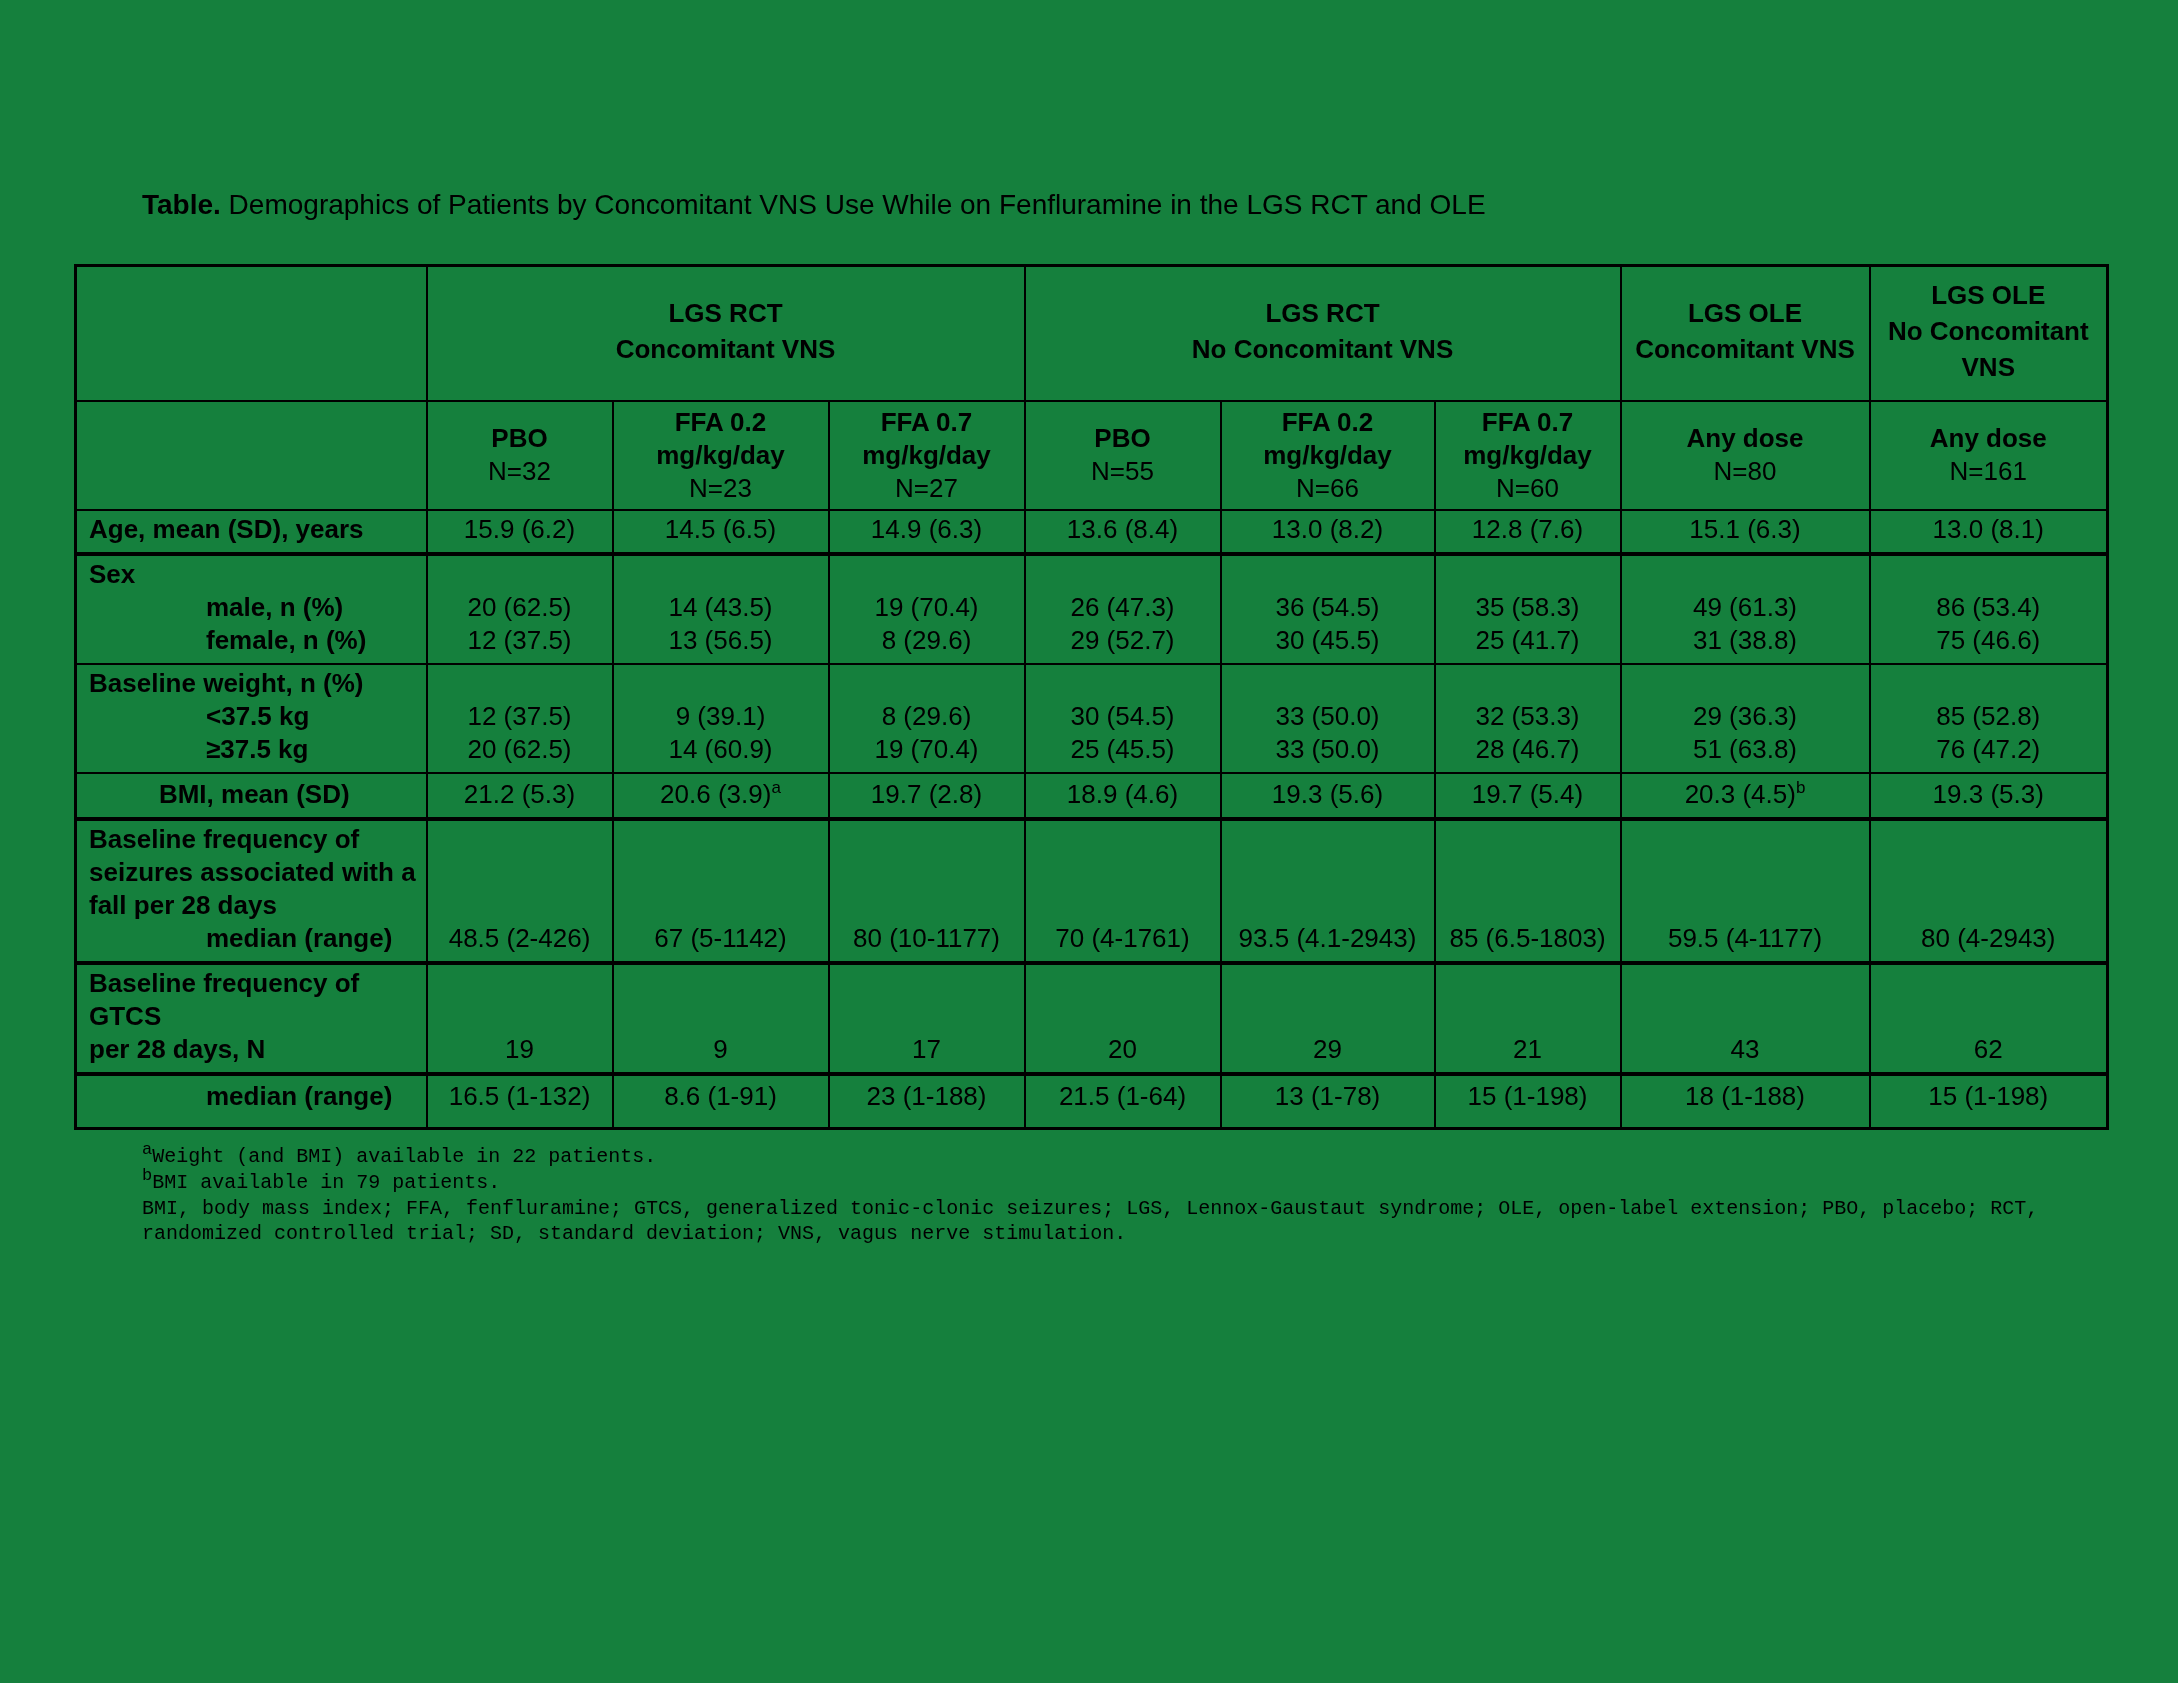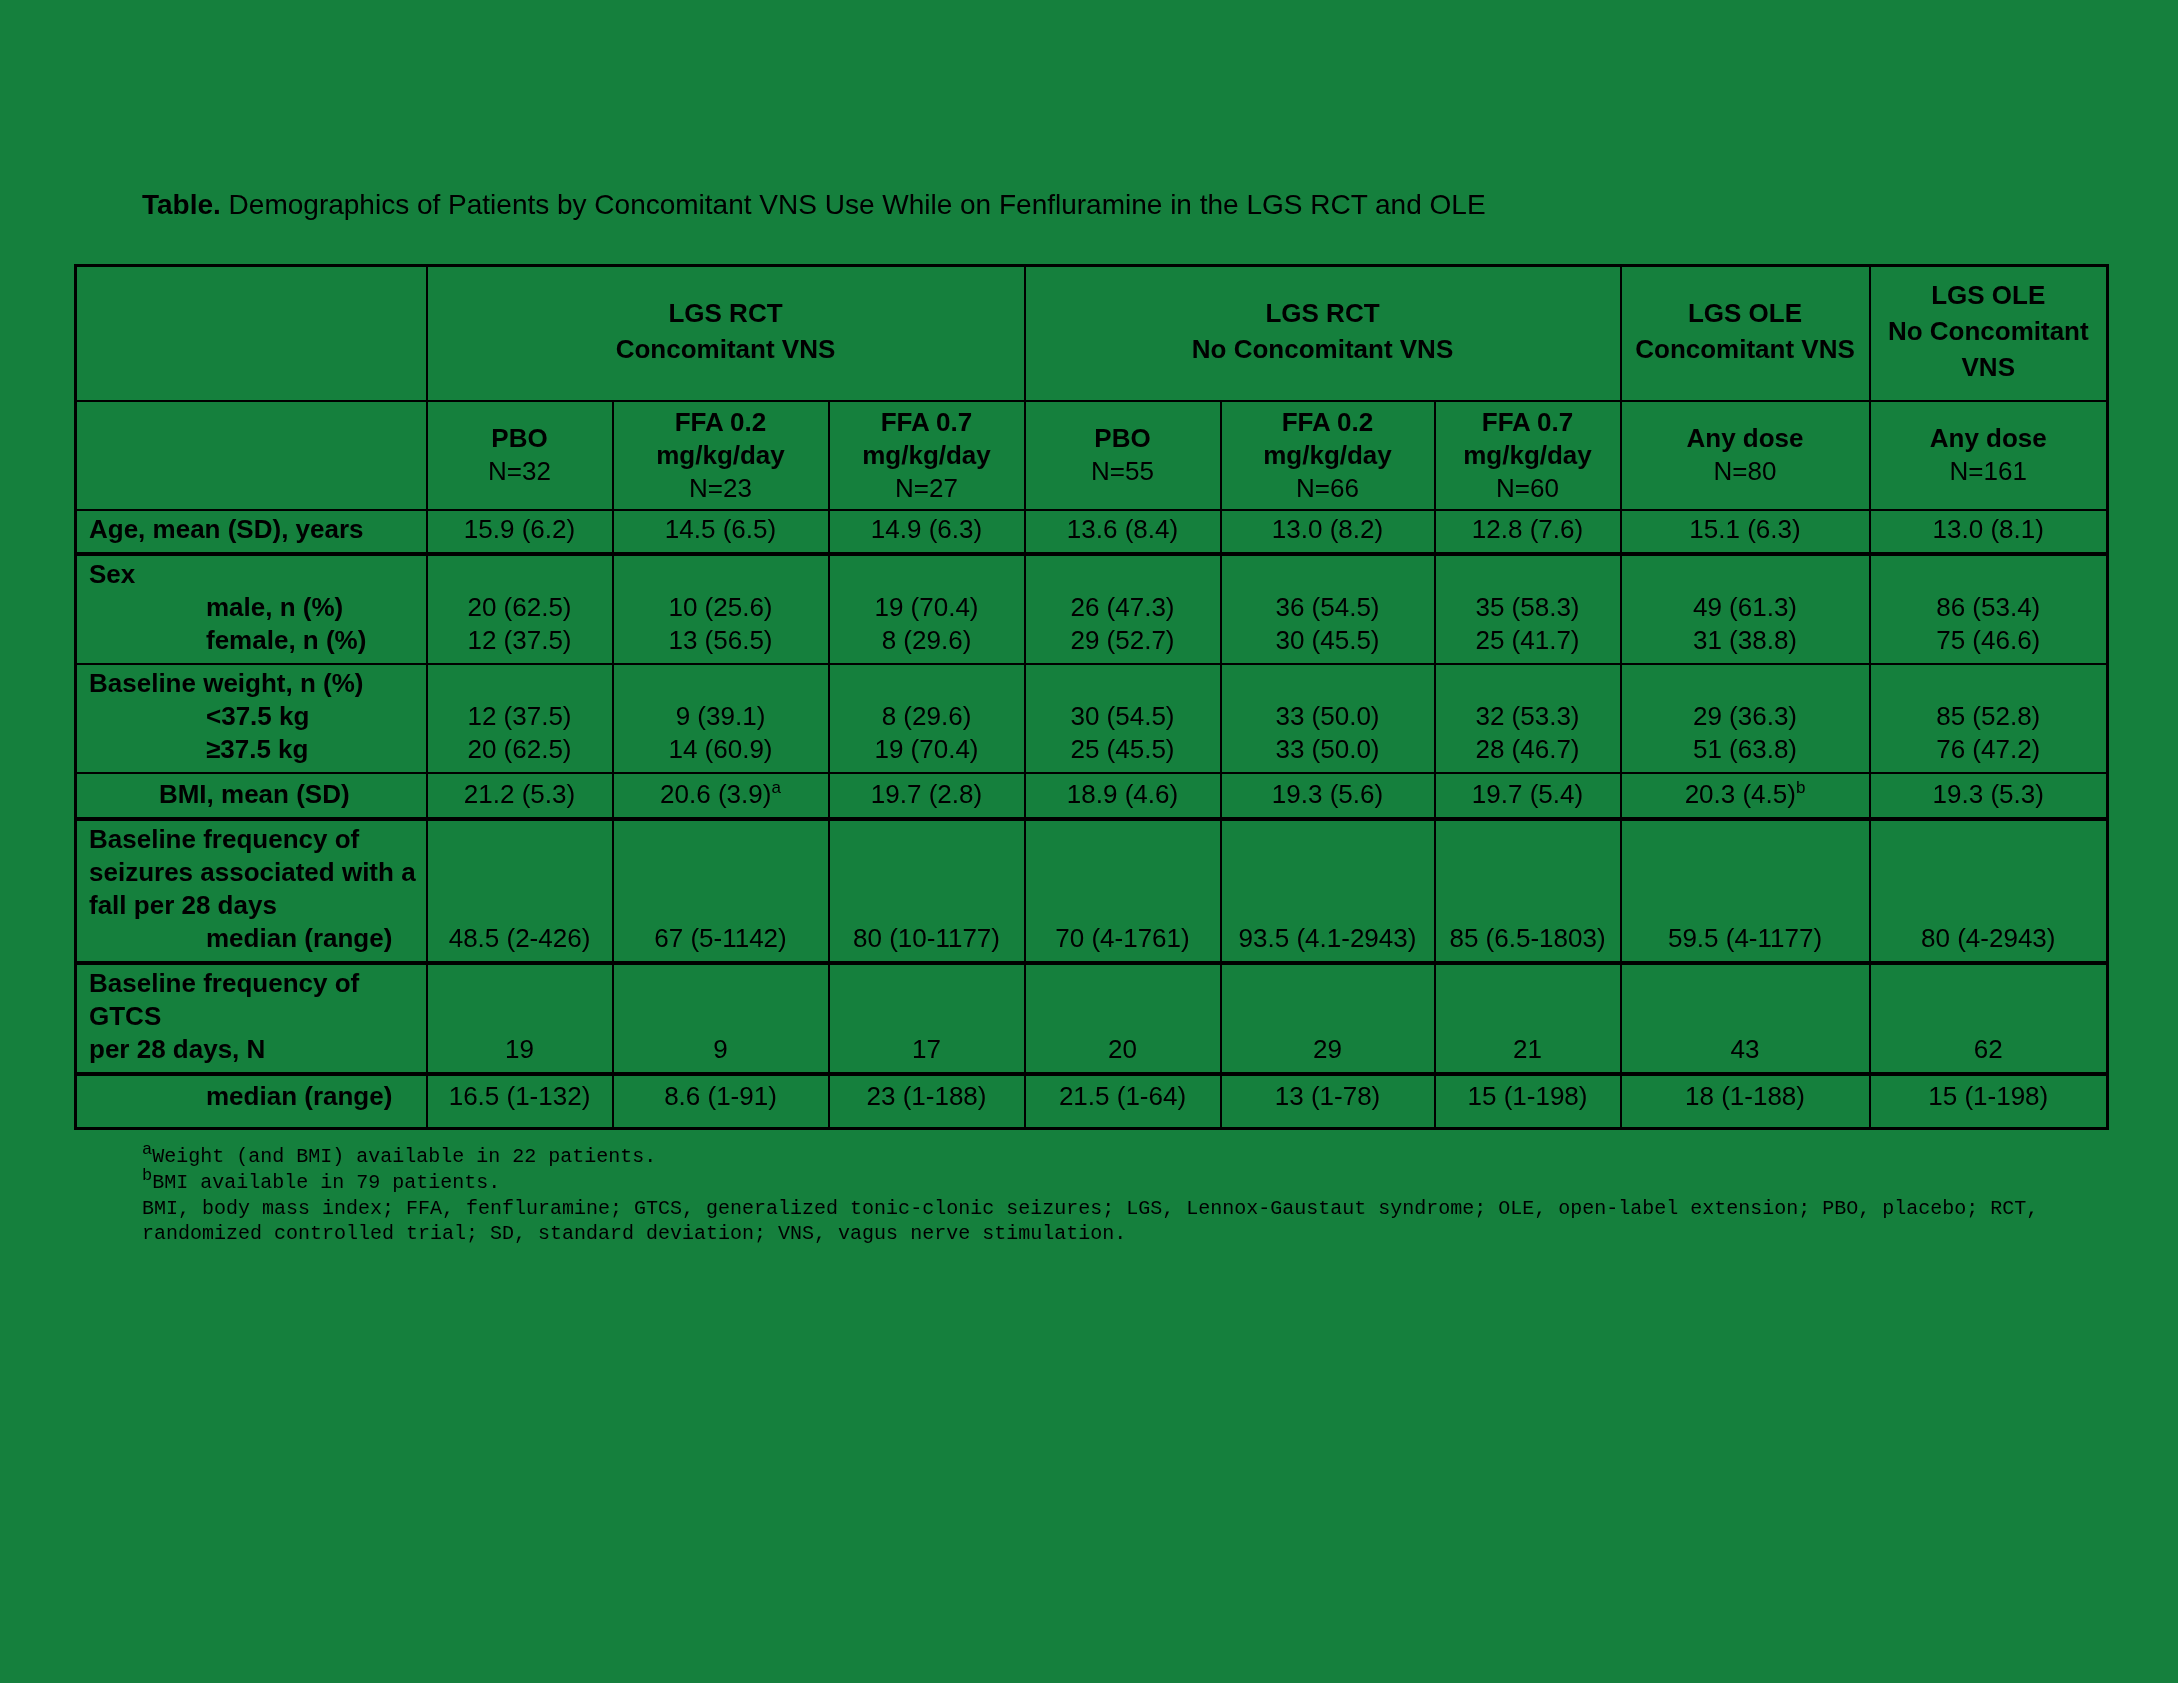--- a/index.html
+++ b/index.html
@@ -134,21 +134,21 @@
             <td class="stub">
               <div class="vline">Sex</div>
               <div class="vline ind">male, n (%)</div>
               <div class="vline ind">female, n (%)</div>
             </td>
             <td>
               <div class="vline"><span>20 (62.5)</span></div>
               <div class="vline"><span>12 (37.5)</span></div>
             </td>
             <td>
-              <div class="vline"><span>10 (25.6)</span></div>
+              <div class="vline"><span>14 (43.5)</span></div>
               <div class="vline"><span>13 (56.5)</span></div>
             </td>
             <td>
               <div class="vline"><span>19 (70.4)</span></div>
               <div class="vline"><span>8 (29.6)</span></div>
             </td>
             <td>
               <div class="vline"><span>26 (47.3)</span></div>
               <div class="vline"><span>29 (52.7)</span></div>
             </td>

